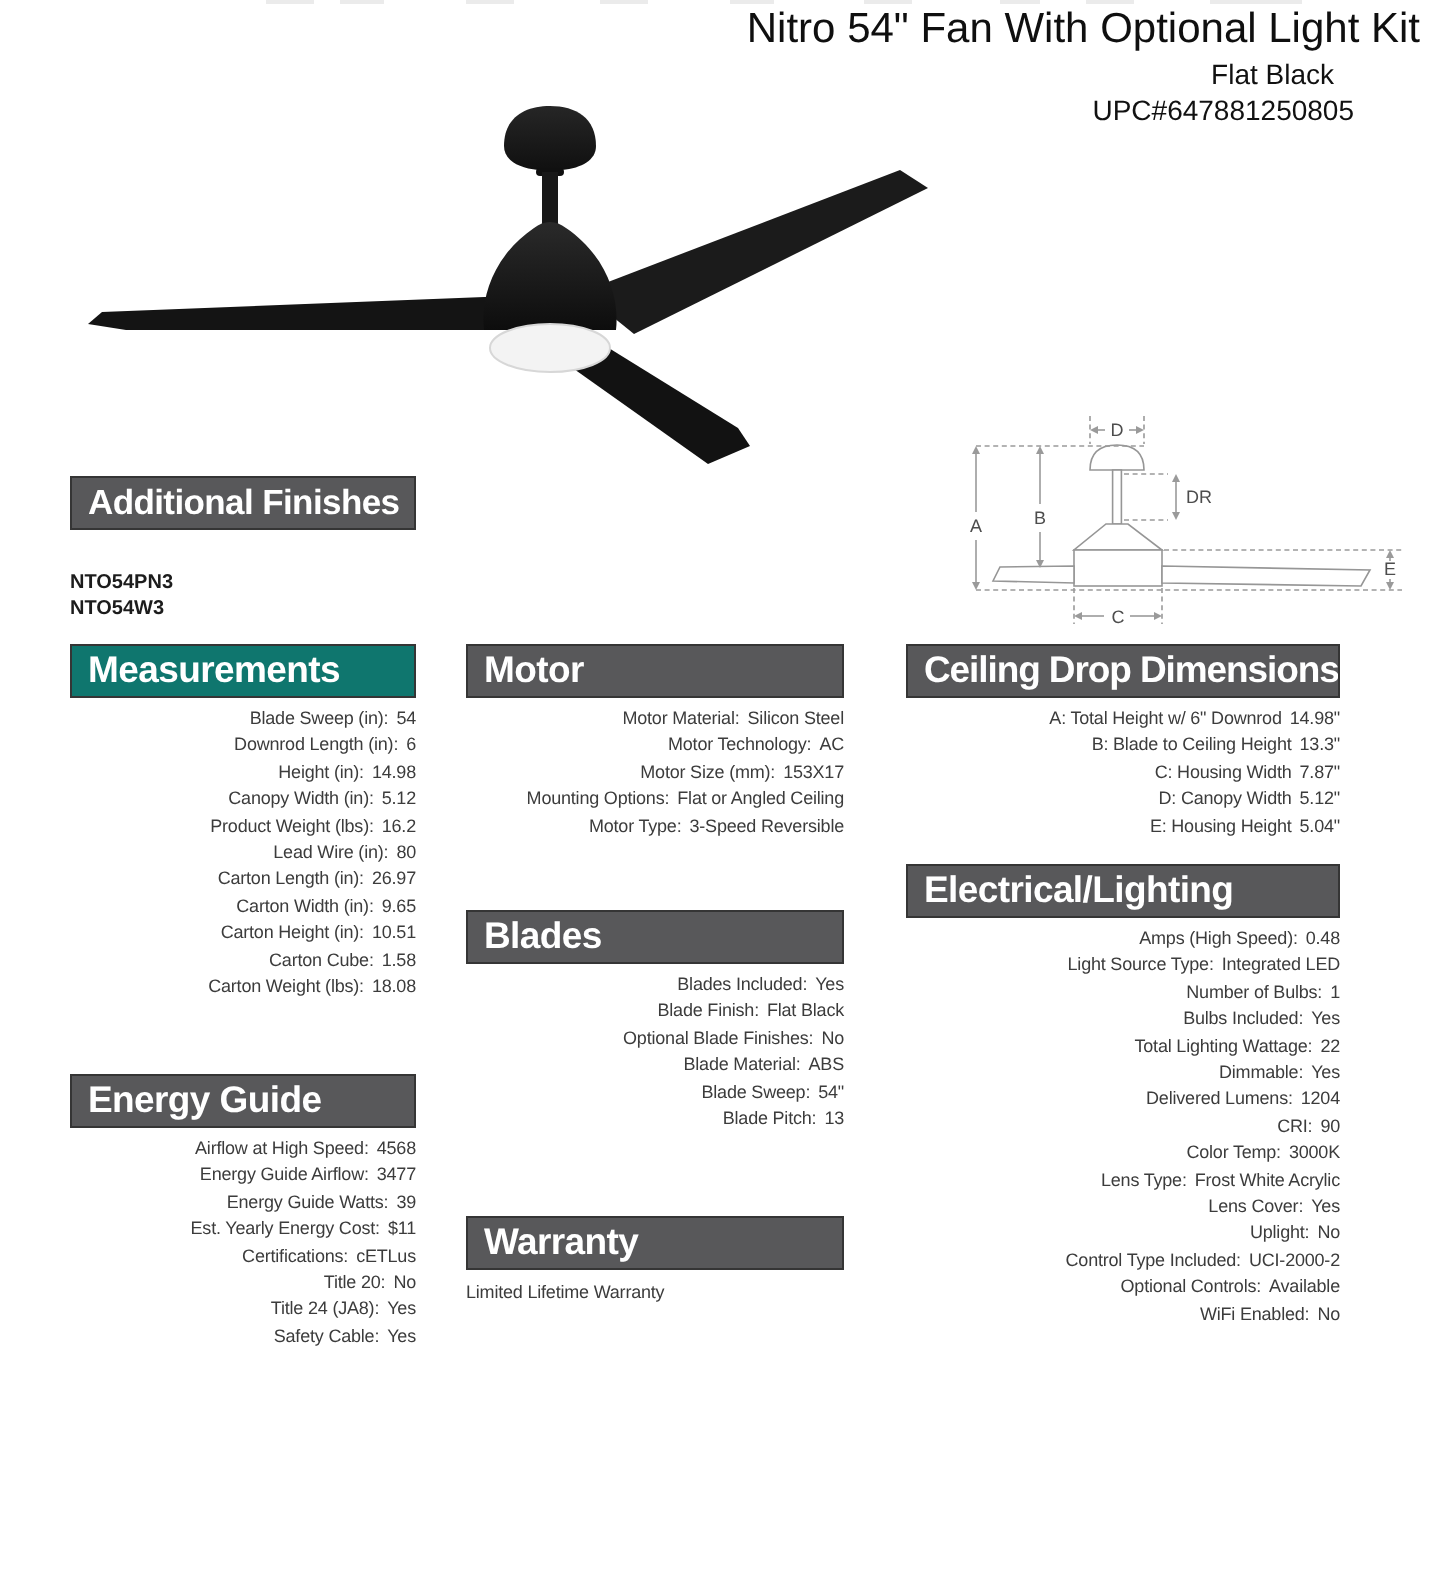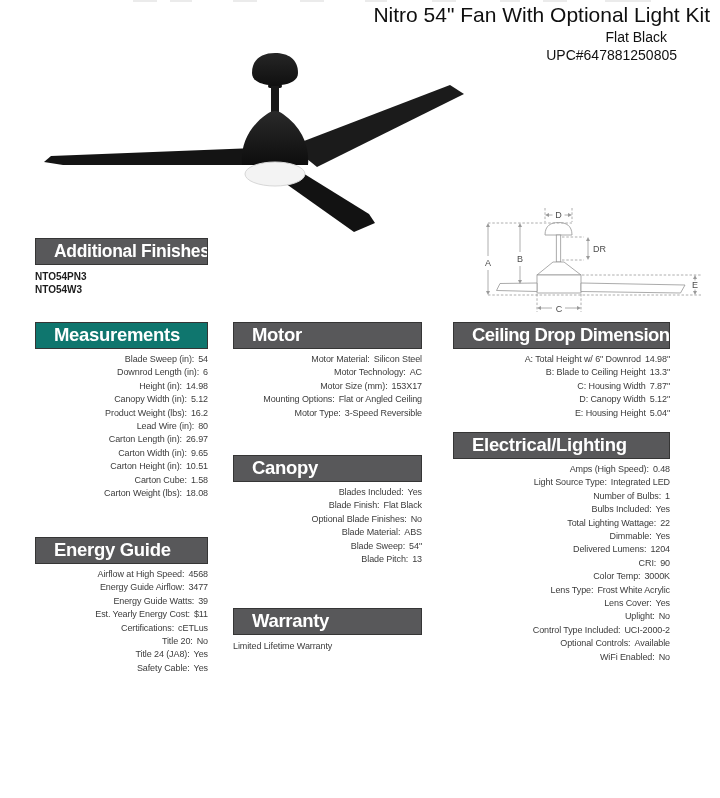--- a/index.html
+++ b/index.html
@@ -7,27 +7,27 @@
         font-family:"Liberation Sans",sans-serif;-webkit-font-smoothing:antialiased;}
   
   .artifact{position:absolute;top:0;height:2px;background:#ebebeb;}
   
   .t-title{position:absolute;top:3px;right:10px;font-size:21px;line-height:23px;color:#0f0f0f;white-space:nowrap;}
   .t-finish{position:absolute;top:29px;right:53px;font-size:14px;line-height:17px;color:#111;white-space:nowrap;}
   .t-upc{position:absolute;top:47px;right:43px;font-size:14px;line-height:17px;color:#111;white-space:nowrap;}
   
   .panel{position:absolute;}
   .bar{background:#58585a;border:1px solid #353535;color:#fff;font-size:18.5px;font-weight:bold;
-       letter-spacing:-0.3px;height:25px;line-height:24px;padding:0 0 0 18px;margin:0;
+       letter-spacing:-0.3px;height:25px;line-height:24px;padding:0 0 0 8px;margin:0;
        white-space:nowrap;overflow:hidden;}
   .rows{margin-top:4px;}
   .spec-row{display:flex;justify-content:flex-end;font-size:9px;letter-spacing:-0.1px;
             line-height:13.4px;color:#3c3c3c;white-space:nowrap;}
   .spec-row .val{text-align:right;padding-left:4px;}
-  .finish-list{margin-top:5px;}
+  .finish-list{margin-top:20px;}
   .finish-item{font-size:10px;font-weight:bold;line-height:13px;color:#1c1c1c;}
   .warranty-text{font-size:9px;letter-spacing:-0.1px;margin-top:6px;color:#3c3c3c;}
   .p-finishes{left:35px;top:238px;width:173px;}
   .p-finishes .bar{font-size:17.5px;}
   .p-meas{left:35px;top:322px;width:173px;}
   .p-energy{left:35px;top:537px;width:173px;}
   .p-motor{left:233px;top:322px;width:189px;}
   .p-blades{left:233px;top:455px;width:189px;}
   .p-warranty{left:233px;top:608px;width:189px;}
   .p-ceiling{left:453px;top:322px;width:217px;}
@@ -256,21 +256,21 @@
           <span class="val">Flat or Angled Ceiling</span>
         </div>
         <div class="spec-row">
           <span class="lbl">Motor Type:</span>
           <span class="val">3-Speed Reversible</span>
         </div>
       </div>
   </section>
 
   <section class="panel p-blades">
-    <h2 class="bar" style="background: rgb(88, 88, 90); color: rgb(255, 255, 255);">Canopy</h2>
+    <h2 class="bar" style="background: rgb(88, 88, 90); color: rgb(255, 255, 255);">Blades</h2>
     <div class="rows">
         <div class="spec-row">
           <span class="lbl">Blades Included:</span>
           <span class="val">Yes</span>
         </div>
         <div class="spec-row">
           <span class="lbl">Blade Finish:</span>
           <span class="val">Flat Black</span>
         </div>
         <div class="spec-row">

